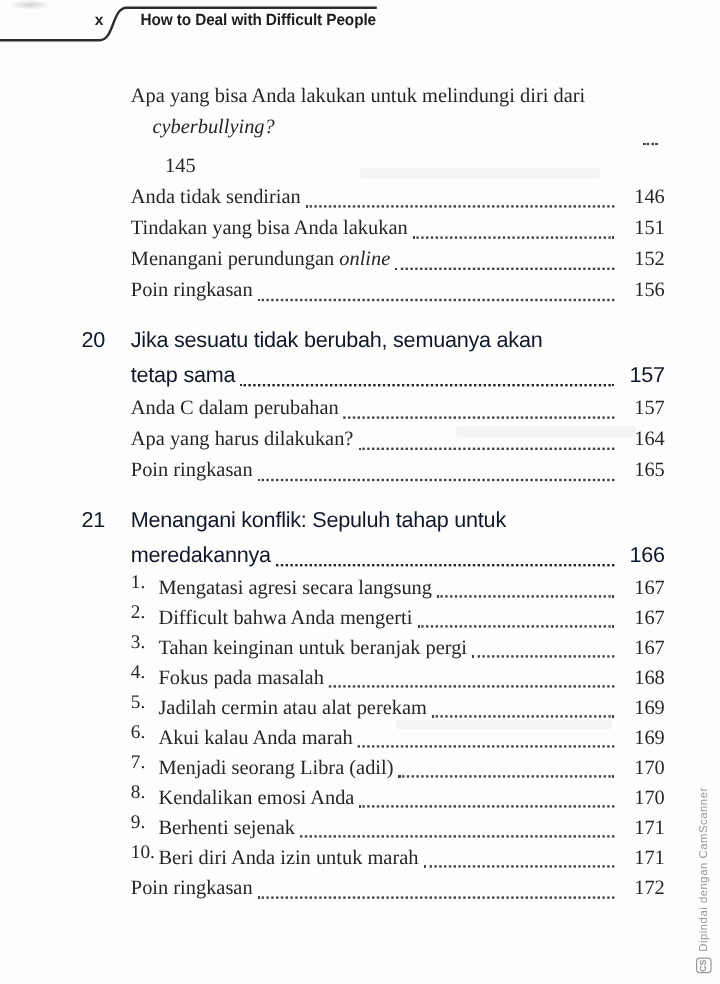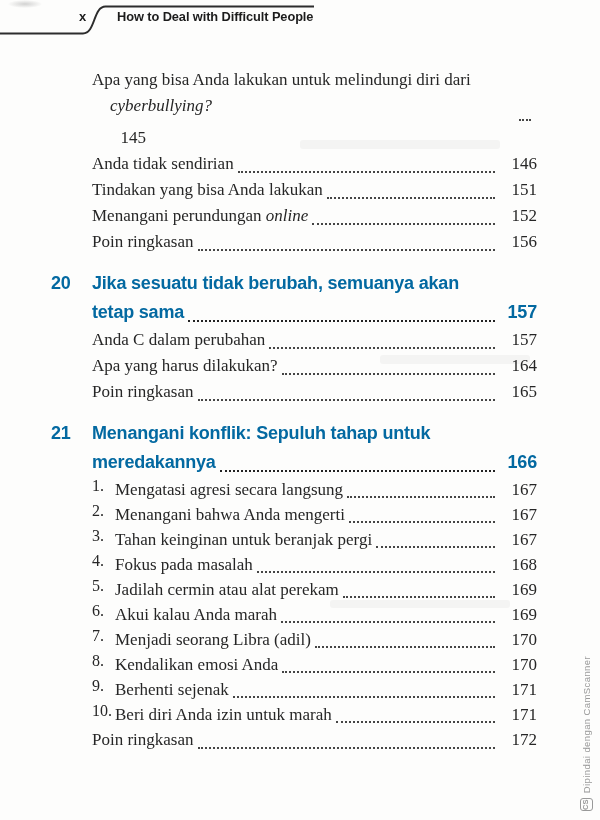--- a/index.html
+++ b/index.html
@@ -34,27 +34,27 @@
   }
   .booktitle {
     position: absolute; left: 117px; top: 9px;
     font-family: "Liberation Sans", sans-serif;
     font-weight: 700; font-size: 13.5px; color: #1c1c1c;
     letter-spacing: -0.1px; white-space: nowrap;
     transform: scaleX(.95); transform-origin: left center;
   }
 
   
-  #toc { position: absolute; left: 51px; top: 67px; width: 486px; }
+  #toc { position: absolute; left: 68px; top: 67px; width: 486px; }
   .row { display: flex; }
   .row.sub, .row.item { margin-left: 41px; }
   .row.chapter {
     margin-top: 14px;
     font-family: "Liberation Sans", sans-serif;
-    font-weight: 700; font-size: 18px; color: #0369a1;
+    font-weight: 400; font-size: 18px; color: #0f172a;
     letter-spacing: -0.2px;
   }
   .sub .tline  { font-size: 17px; line-height: 26px; }
   .item .tline { font-size: 17px; line-height: 25px; }
   .chapter .tline { line-height: 29px; align-items: center; }
   .ch-num  { width: 41px; flex: none; line-height: 29px; }
   .item-num { width: 23px; flex: none; }
   .tblock { flex: 1; min-width: 0; }
   .tline { display: flex; align-items: baseline; }
   .tline .txt { white-space: nowrap; }
@@ -219,21 +219,21 @@
           <span class="txt"><span>Mengatasi agresi secara langsung</span></span>
           <span class="dots"></span>
           <span class="pg">167</span>
         </div>
       </div>
     </div>
     <div class="row item">
       <span class="item-num">2.</span>
       <div class="tblock">
         <div class="tline last">
-          <span class="txt"><span>Menangani bahwa Anda mengerti</span></span>
+          <span class="txt"><span>Difficult bahwa Anda mengerti</span></span>
           <span class="dots"></span>
           <span class="pg">167</span>
         </div>
       </div>
     </div>
     <div class="row item">
       <span class="item-num">3.</span>
       <div class="tblock">
         <div class="tline last">
           <span class="txt"><span>Tahan keinginan untuk beranjak pergi</span></span>

